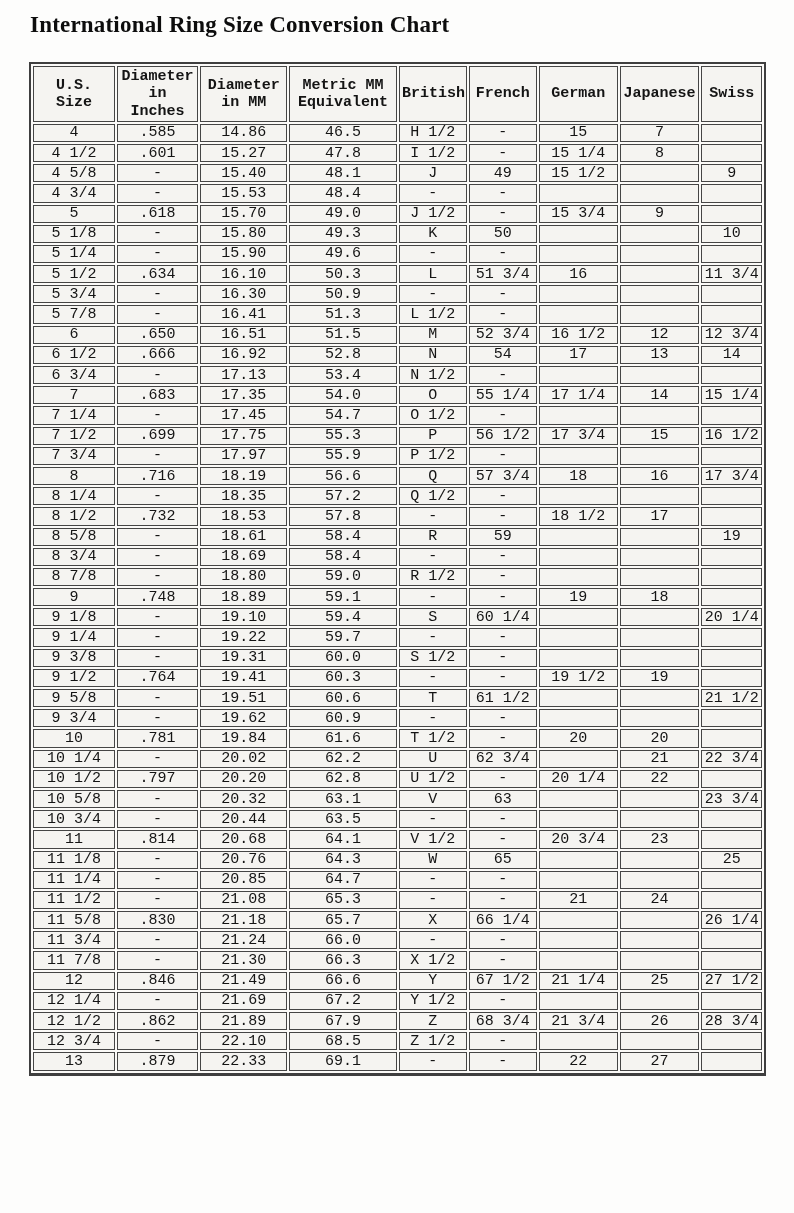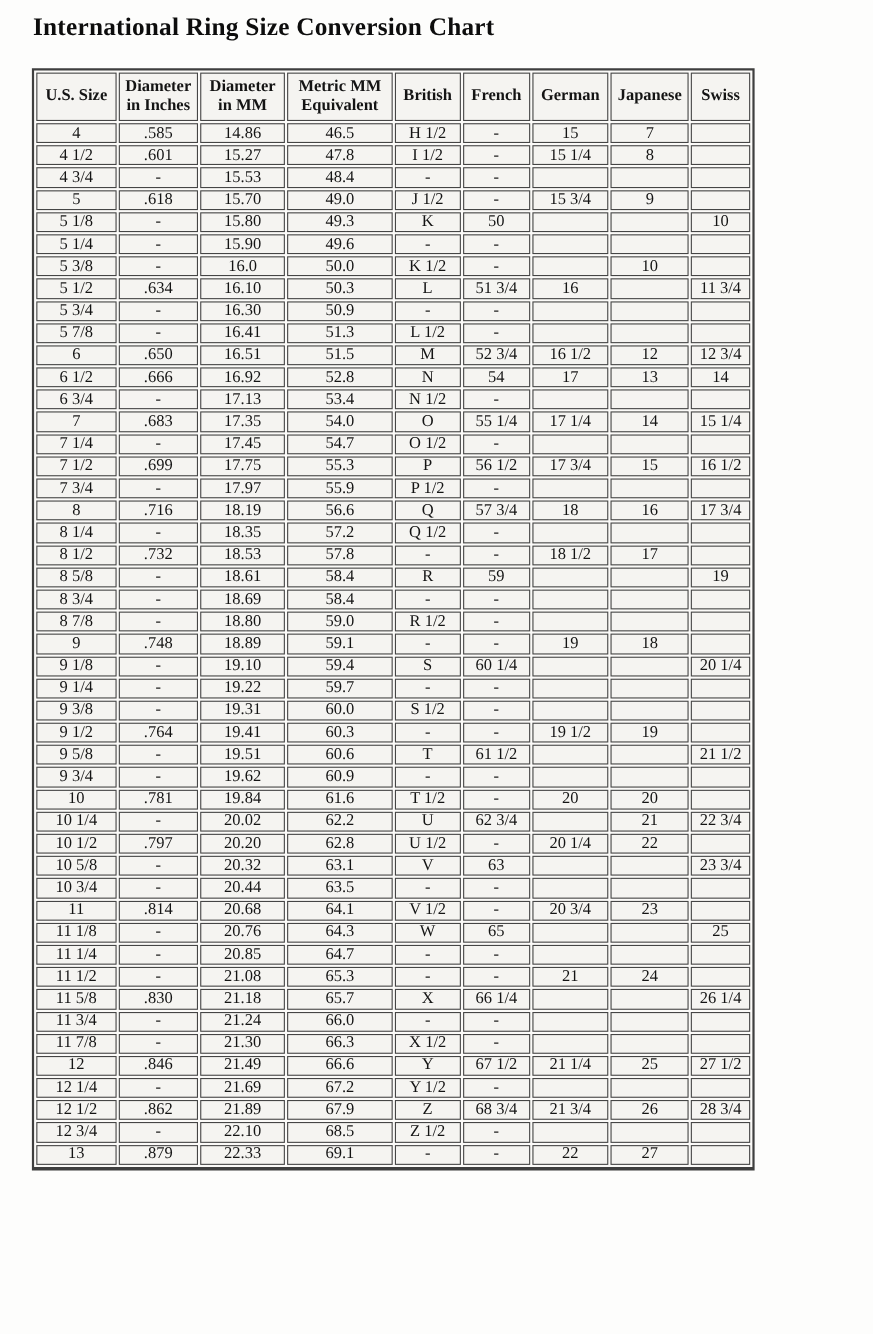--- a/index.html
+++ b/index.html
@@ -19,27 +19,28 @@
   .title {
     margin: 0;
     padding: 12px 12px 0 30px;
     font-size: 23px;
     font-weight: bold;
     letter-spacing: 0.2px;
     color: #0d0d0d;
   }
   table.ring-table {
     margin: 24px 0 0 29px;
-    width: 657px;
+    width: 737px;
     table-layout: fixed;
     border-collapse: separate;
     border-spacing: 2px;
     background: #fbfaf8;
     border: 2px solid #3f3f3f;
     border-bottom-width: 3px;
+    font-family: Liberation Mono, monospace;
   }
   table.ring-table th,
   table.ring-table td {
     border: 1px solid #454545;
     background: #f5f4f1;
     text-align: center;
     vertical-align: middle;
     overflow: hidden;
     white-space: nowrap;
   }
@@ -115,20 +116,31 @@
           <td>.601</td>
           <td>15.27</td>
           <td>47.8</td>
           <td>I 1/2</td>
           <td>-</td>
           <td>15 1/4</td>
           <td>8</td>
           <td></td>
         </tr>
         <tr>
+          <td>4 5/8</td>
+          <td>-</td>
+          <td>15.40</td>
+          <td>48.1</td>
+          <td>J</td>
+          <td>49</td>
+          <td>15 1/2</td>
+          <td></td>
+          <td>9</td>
+        </tr>
+        <tr>
           <td>4 3/4</td>
           <td>-</td>
           <td>15.53</td>
           <td>48.4</td>
           <td>-</td>
           <td>-</td>
           <td></td>
           <td></td>
           <td></td>
         </tr>
@@ -156,31 +168,20 @@
         </tr>
         <tr>
           <td>5 1/4</td>
           <td>-</td>
           <td>15.90</td>
           <td>49.6</td>
           <td>-</td>
           <td>-</td>
           <td></td>
           <td></td>
-          <td></td>
-        </tr>
-        <tr>
-          <td>5 3/8</td>
-          <td>-</td>
-          <td>16.0</td>
-          <td>50.0</td>
-          <td>K 1/2</td>
-          <td>-</td>
-          <td></td>
-          <td>10</td>
           <td></td>
         </tr>
         <tr>
           <td>5 1/2</td>
           <td>.634</td>
           <td>16.10</td>
           <td>50.3</td>
           <td>L</td>
           <td>51 3/4</td>
           <td>16</td>

